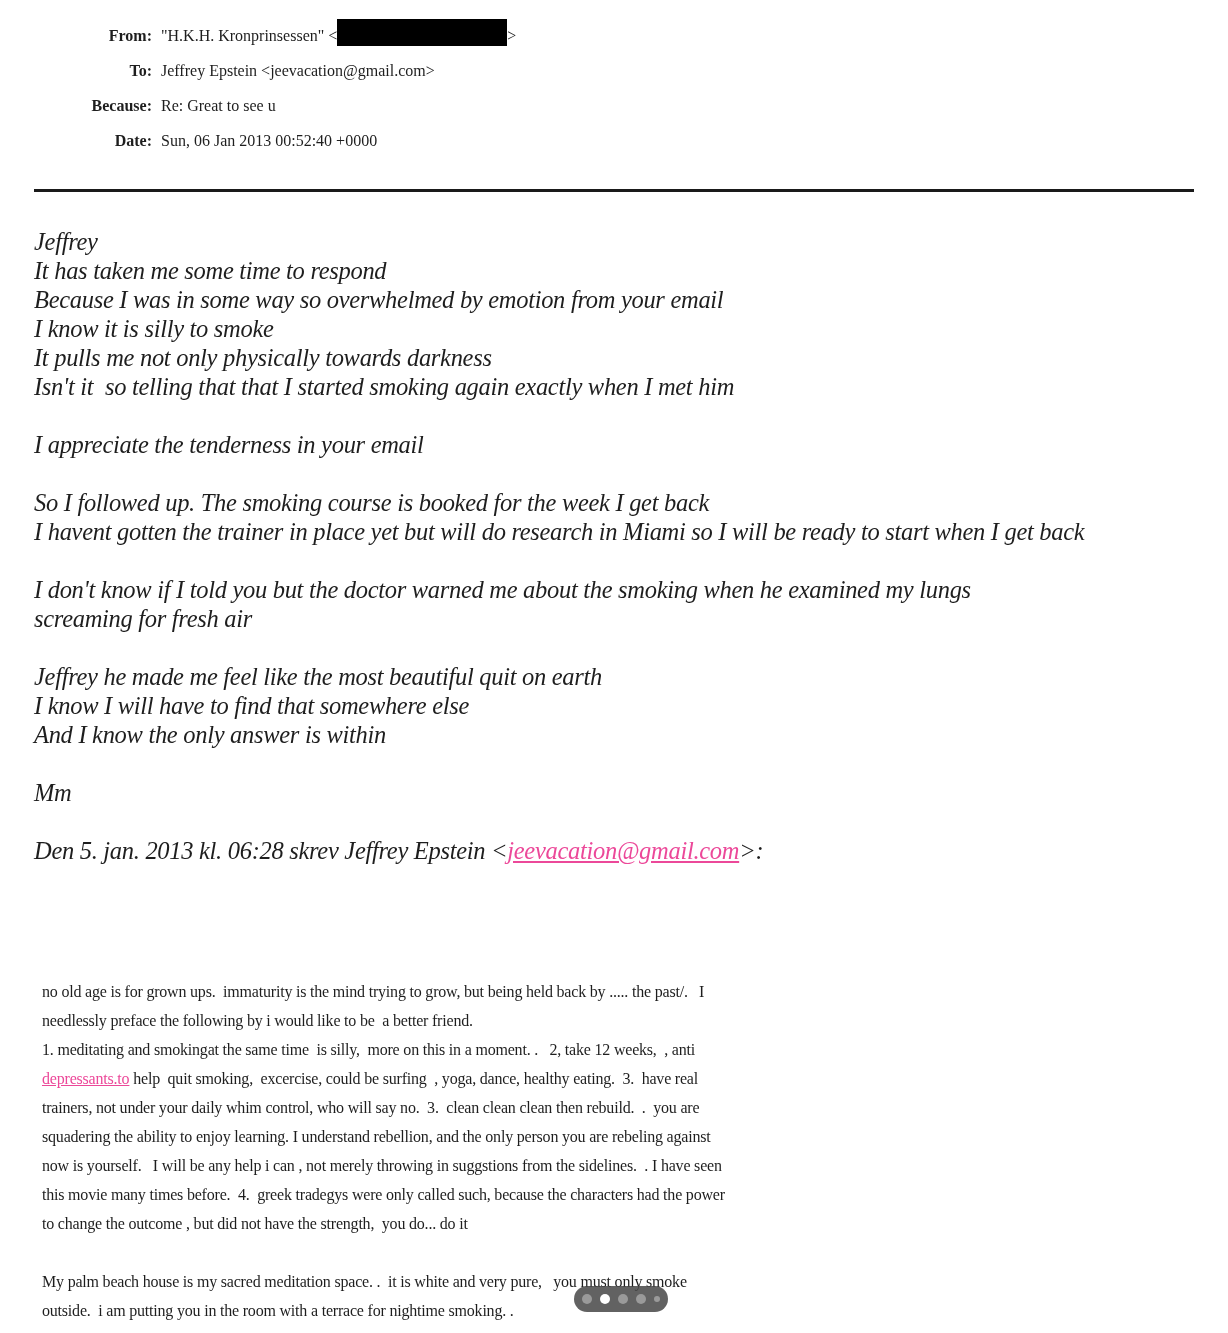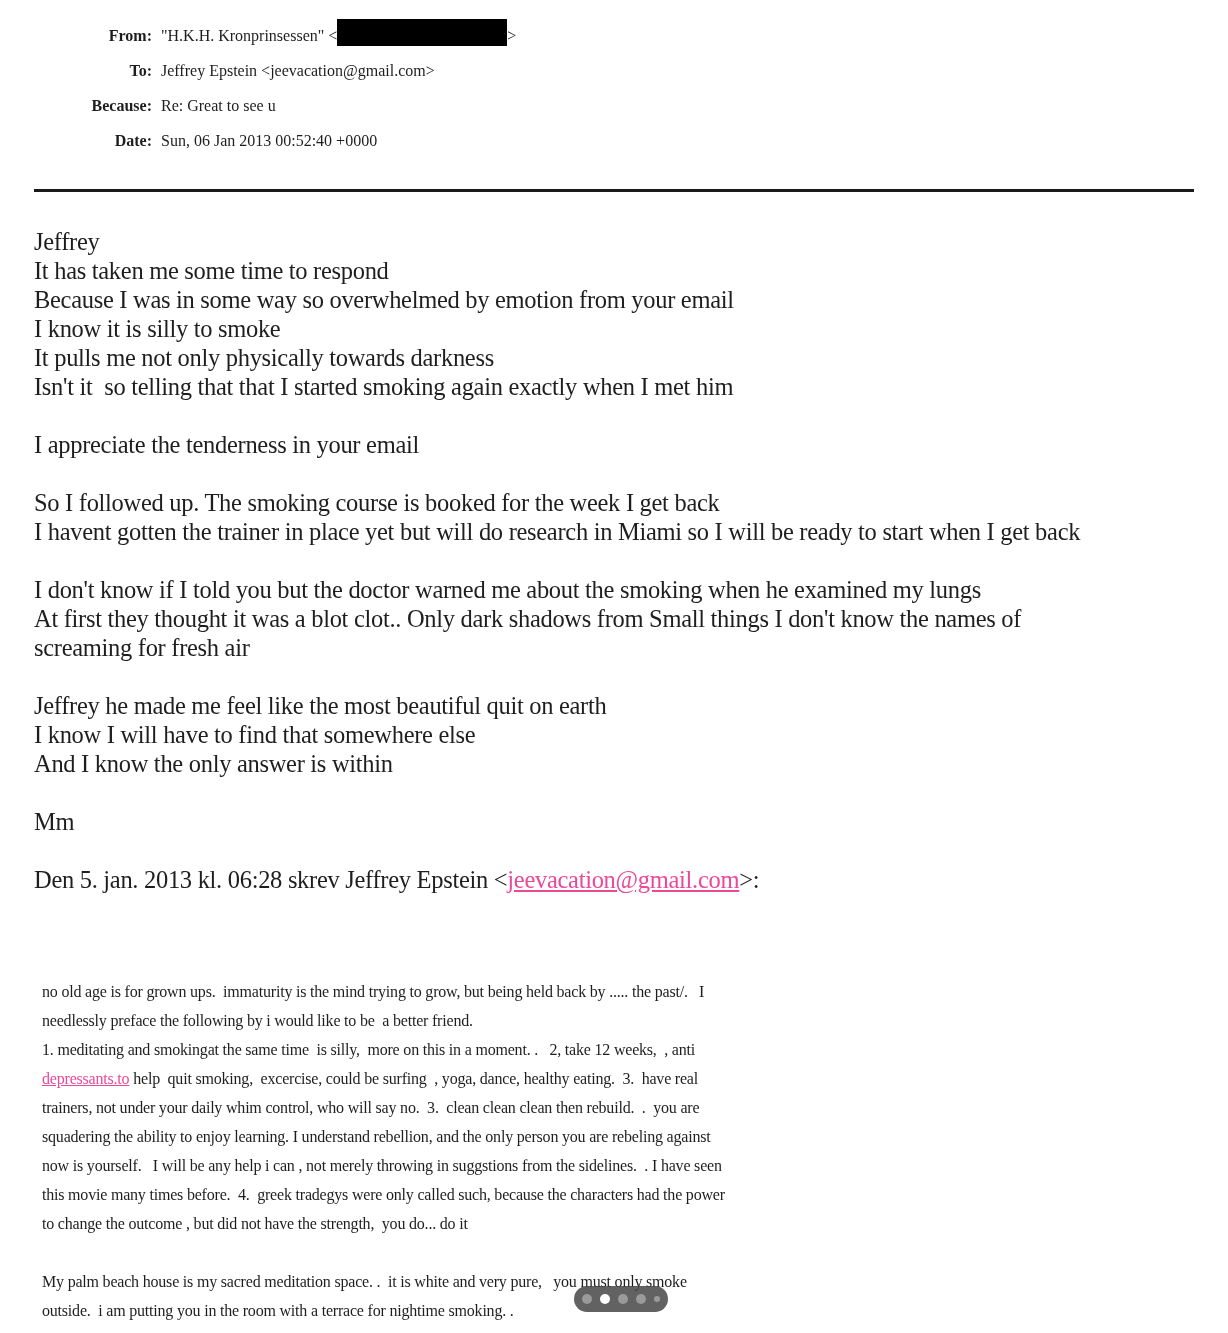--- a/index.html
+++ b/index.html
@@ -7,21 +7,21 @@
       width: 1228px; height: 1333px; position: relative; overflow: hidden;
       font-family: "Liberation Serif", "DejaVu Serif", serif;
       color: #1e1e1e;
     }
     .header { position: absolute; left: 0; top: 18px; width: 700px; }
     .hrow { position: relative; height: 35px; font-size: 16px; line-height: 35px; white-space: nowrap; }
     .hlabel { position: absolute; right: 548px; font-weight: bold; text-align: right; }
     .hval { position: absolute; left: 161px; }
     .redact { display: inline-block; width: 170px; height: 27px; background: #000; vertical-align: -5px; }
     .rule { position: absolute; left: 34px; top: 189px; width: 1160px; height: 3px; background: #1a1a1a; }
-    .body1 { position: absolute; left: 34px; top: 227px; font-size: 24.5px; line-height: 29px; letter-spacing: -0.3px; }
+    .body1 { position: absolute; left: 34px; top: 227px; font-size: 24.5px; line-height: 29px; letter-spacing: -0.3px; font-style: italic; }
     .line { white-space: pre; height: 29px; }
     .blank { height: 29px; }
     .quote { position: absolute; left: 42px; top: 977px; width: 1170px; font-size: 16px; line-height: 29px; letter-spacing: -0.2px; }
     a.lnk { color: #ec4899; text-decoration: underline; }
     .pager {
       position: absolute; left: 574px; top: 1286px; width: 94px; height: 26px;
       background: rgba(70,70,70,0.85); border-radius: 13px;
       display: flex; align-items: center; justify-content: center; gap: 8px;
     }
     .dot { width: 10px; height: 10px; border-radius: 50%; background: #9a9a9a; }
@@ -59,21 +59,20 @@
     <div class="line">I know it is silly to smoke</div>
     <div class="line">It pulls me not only physically towards darkness</div>
     <div class="line">Isn't it  so telling that that I started smoking again exactly when I met him</div>
     <div class="blank"></div>
     <div class="line">I appreciate the tenderness in your email</div>
     <div class="blank"></div>
     <div class="line">So I followed up. The smoking course is booked for the week I get back</div>
     <div class="line">I havent gotten the trainer in place yet but will do research in Miami so I will be ready to start when I get back</div>
     <div class="blank"></div>
     <div class="line">I don't know if I told you but the doctor warned me about the smoking when he examined my lungs</div>
-    <div class="line">At first they thought it was a blot clot.. Only dark shadows from Small things I don't know the names of</div>
     <div class="line">screaming for fresh air</div>
     <div class="blank"></div>
     <div class="line">Jeffrey he made me feel like the most beautiful quit on earth</div>
     <div class="line">I know I will have to find that somewhere else</div>
     <div class="line">And I know the only answer is within</div>
     <div class="blank"></div>
     <div class="line">Mm</div>
     <div class="blank"></div>
     <div class="line"><span>Den 5. jan. 2013 kl. 06:28 skrev Jeffrey Epstein &lt;</span><a class="lnk" href="#">jeevacation@gmail.com</a><span>&gt;:</span></div>
   </div>

